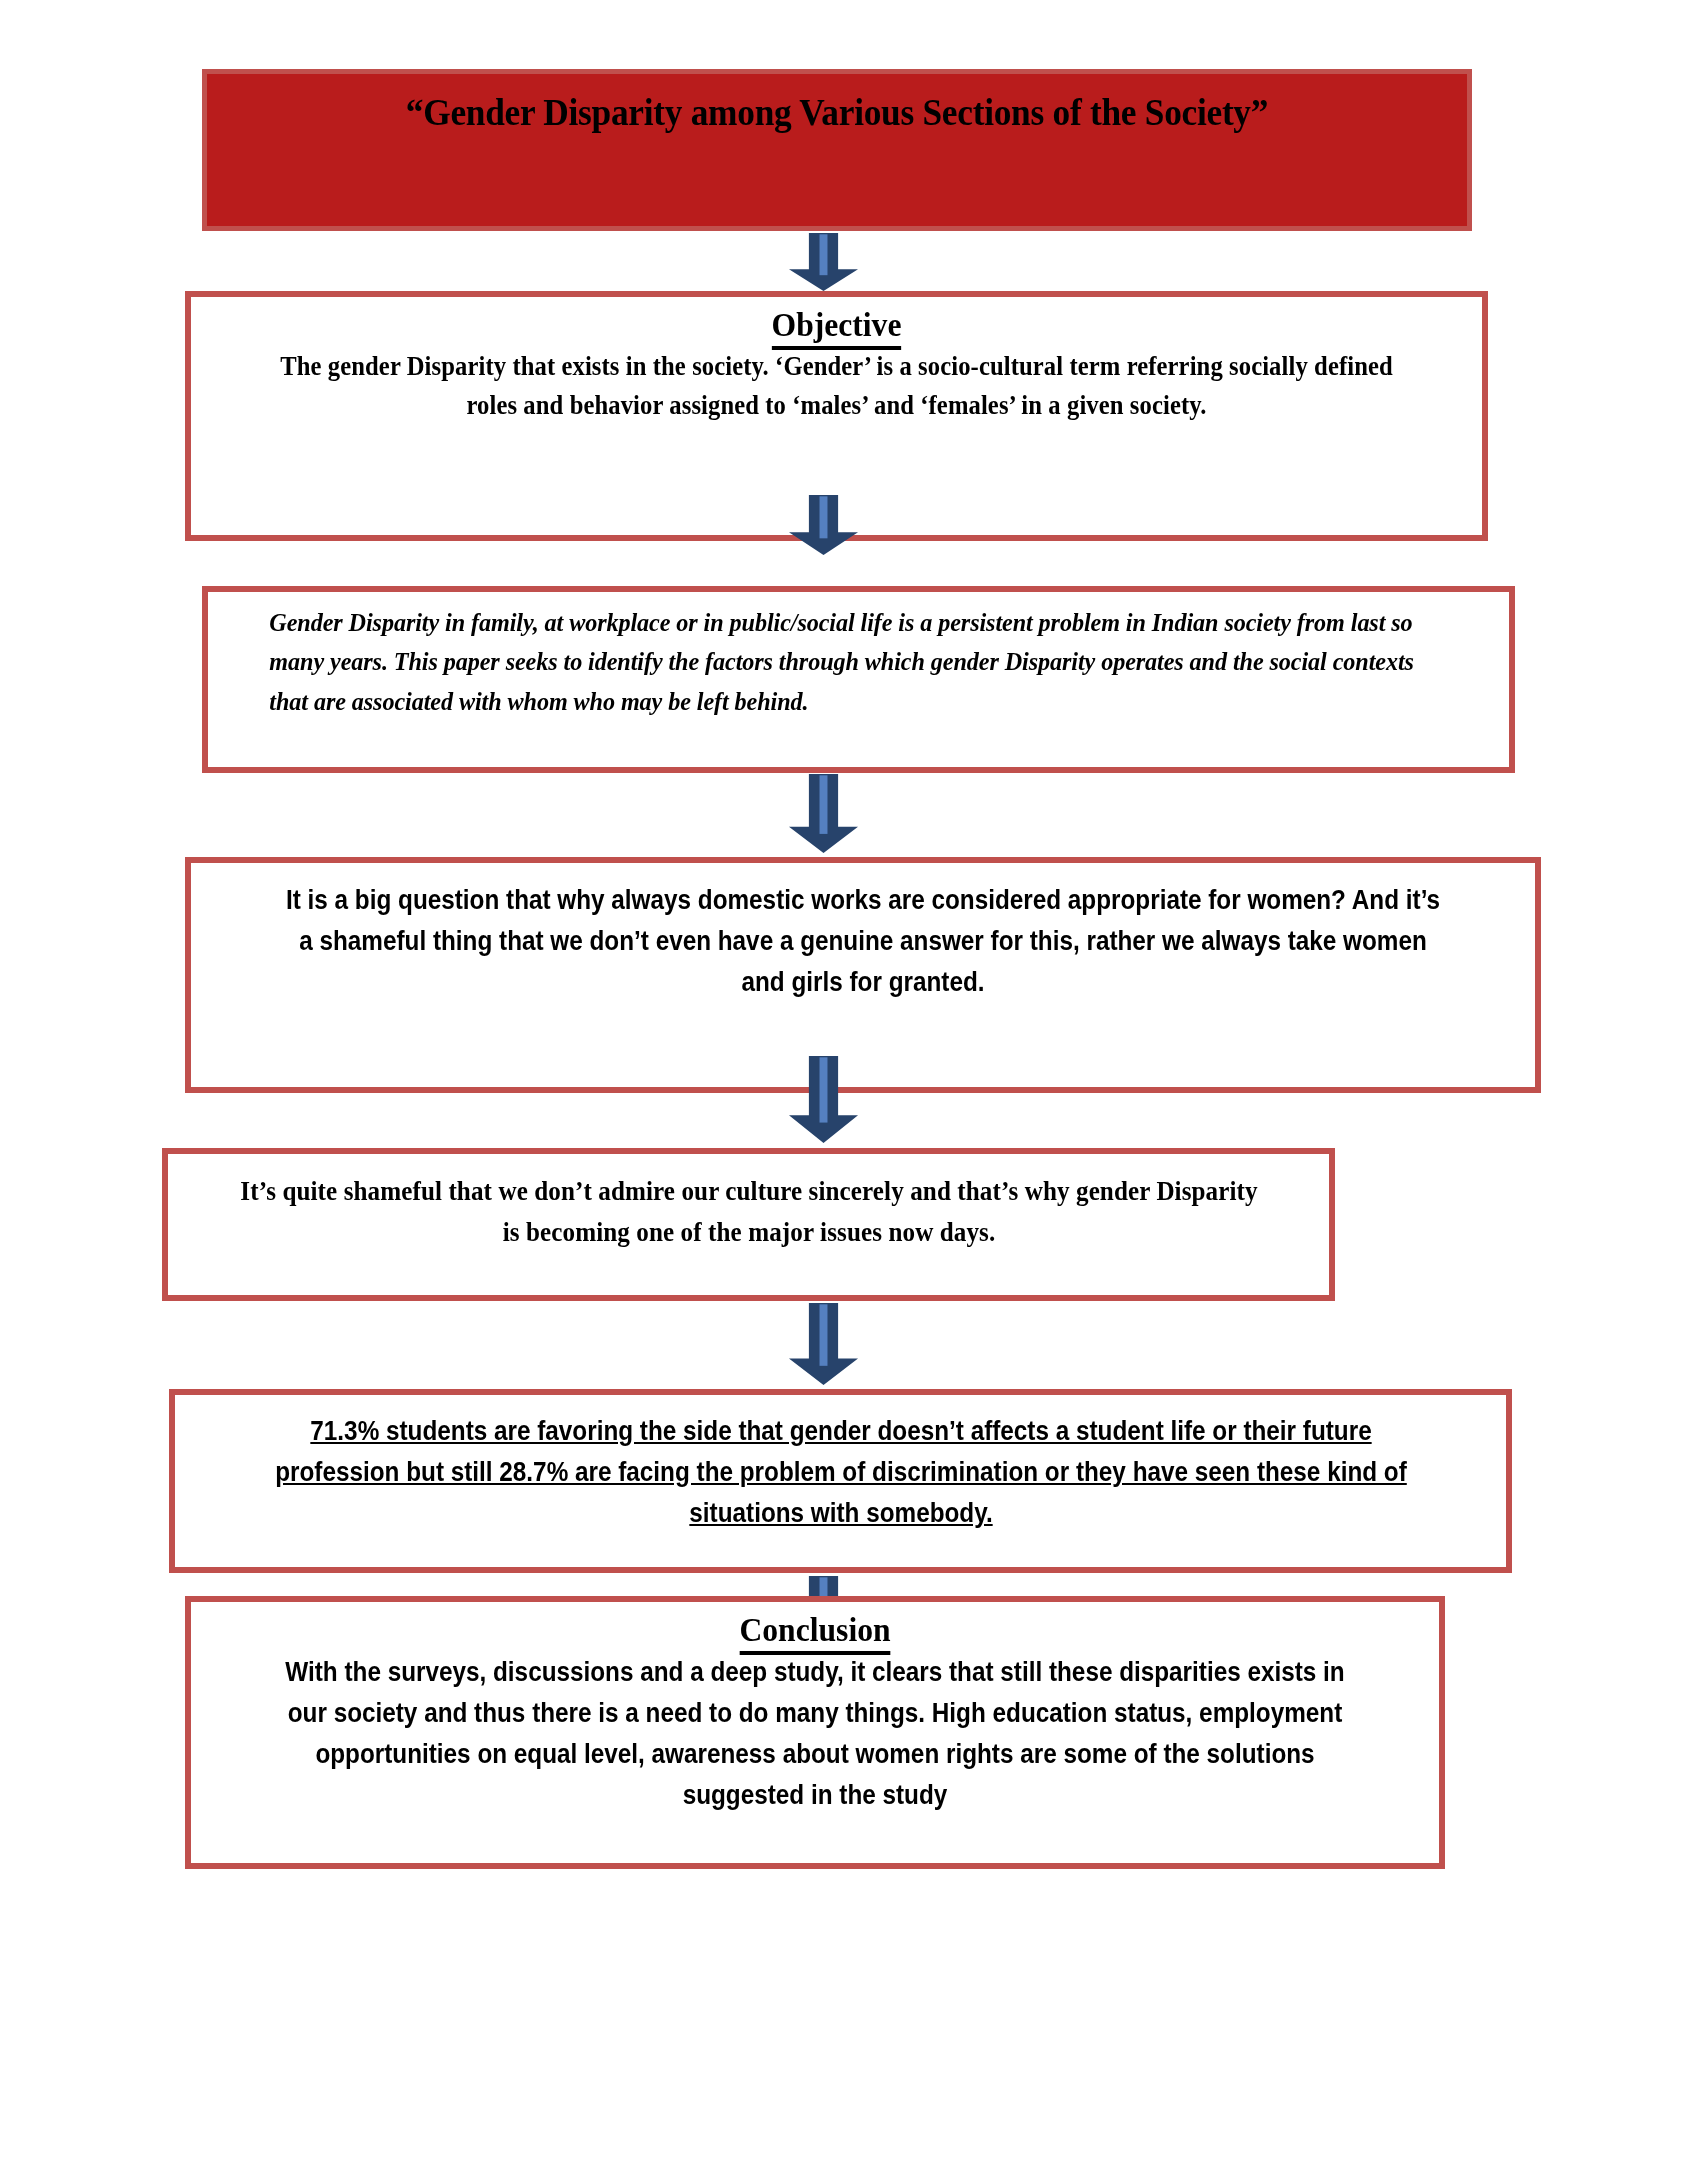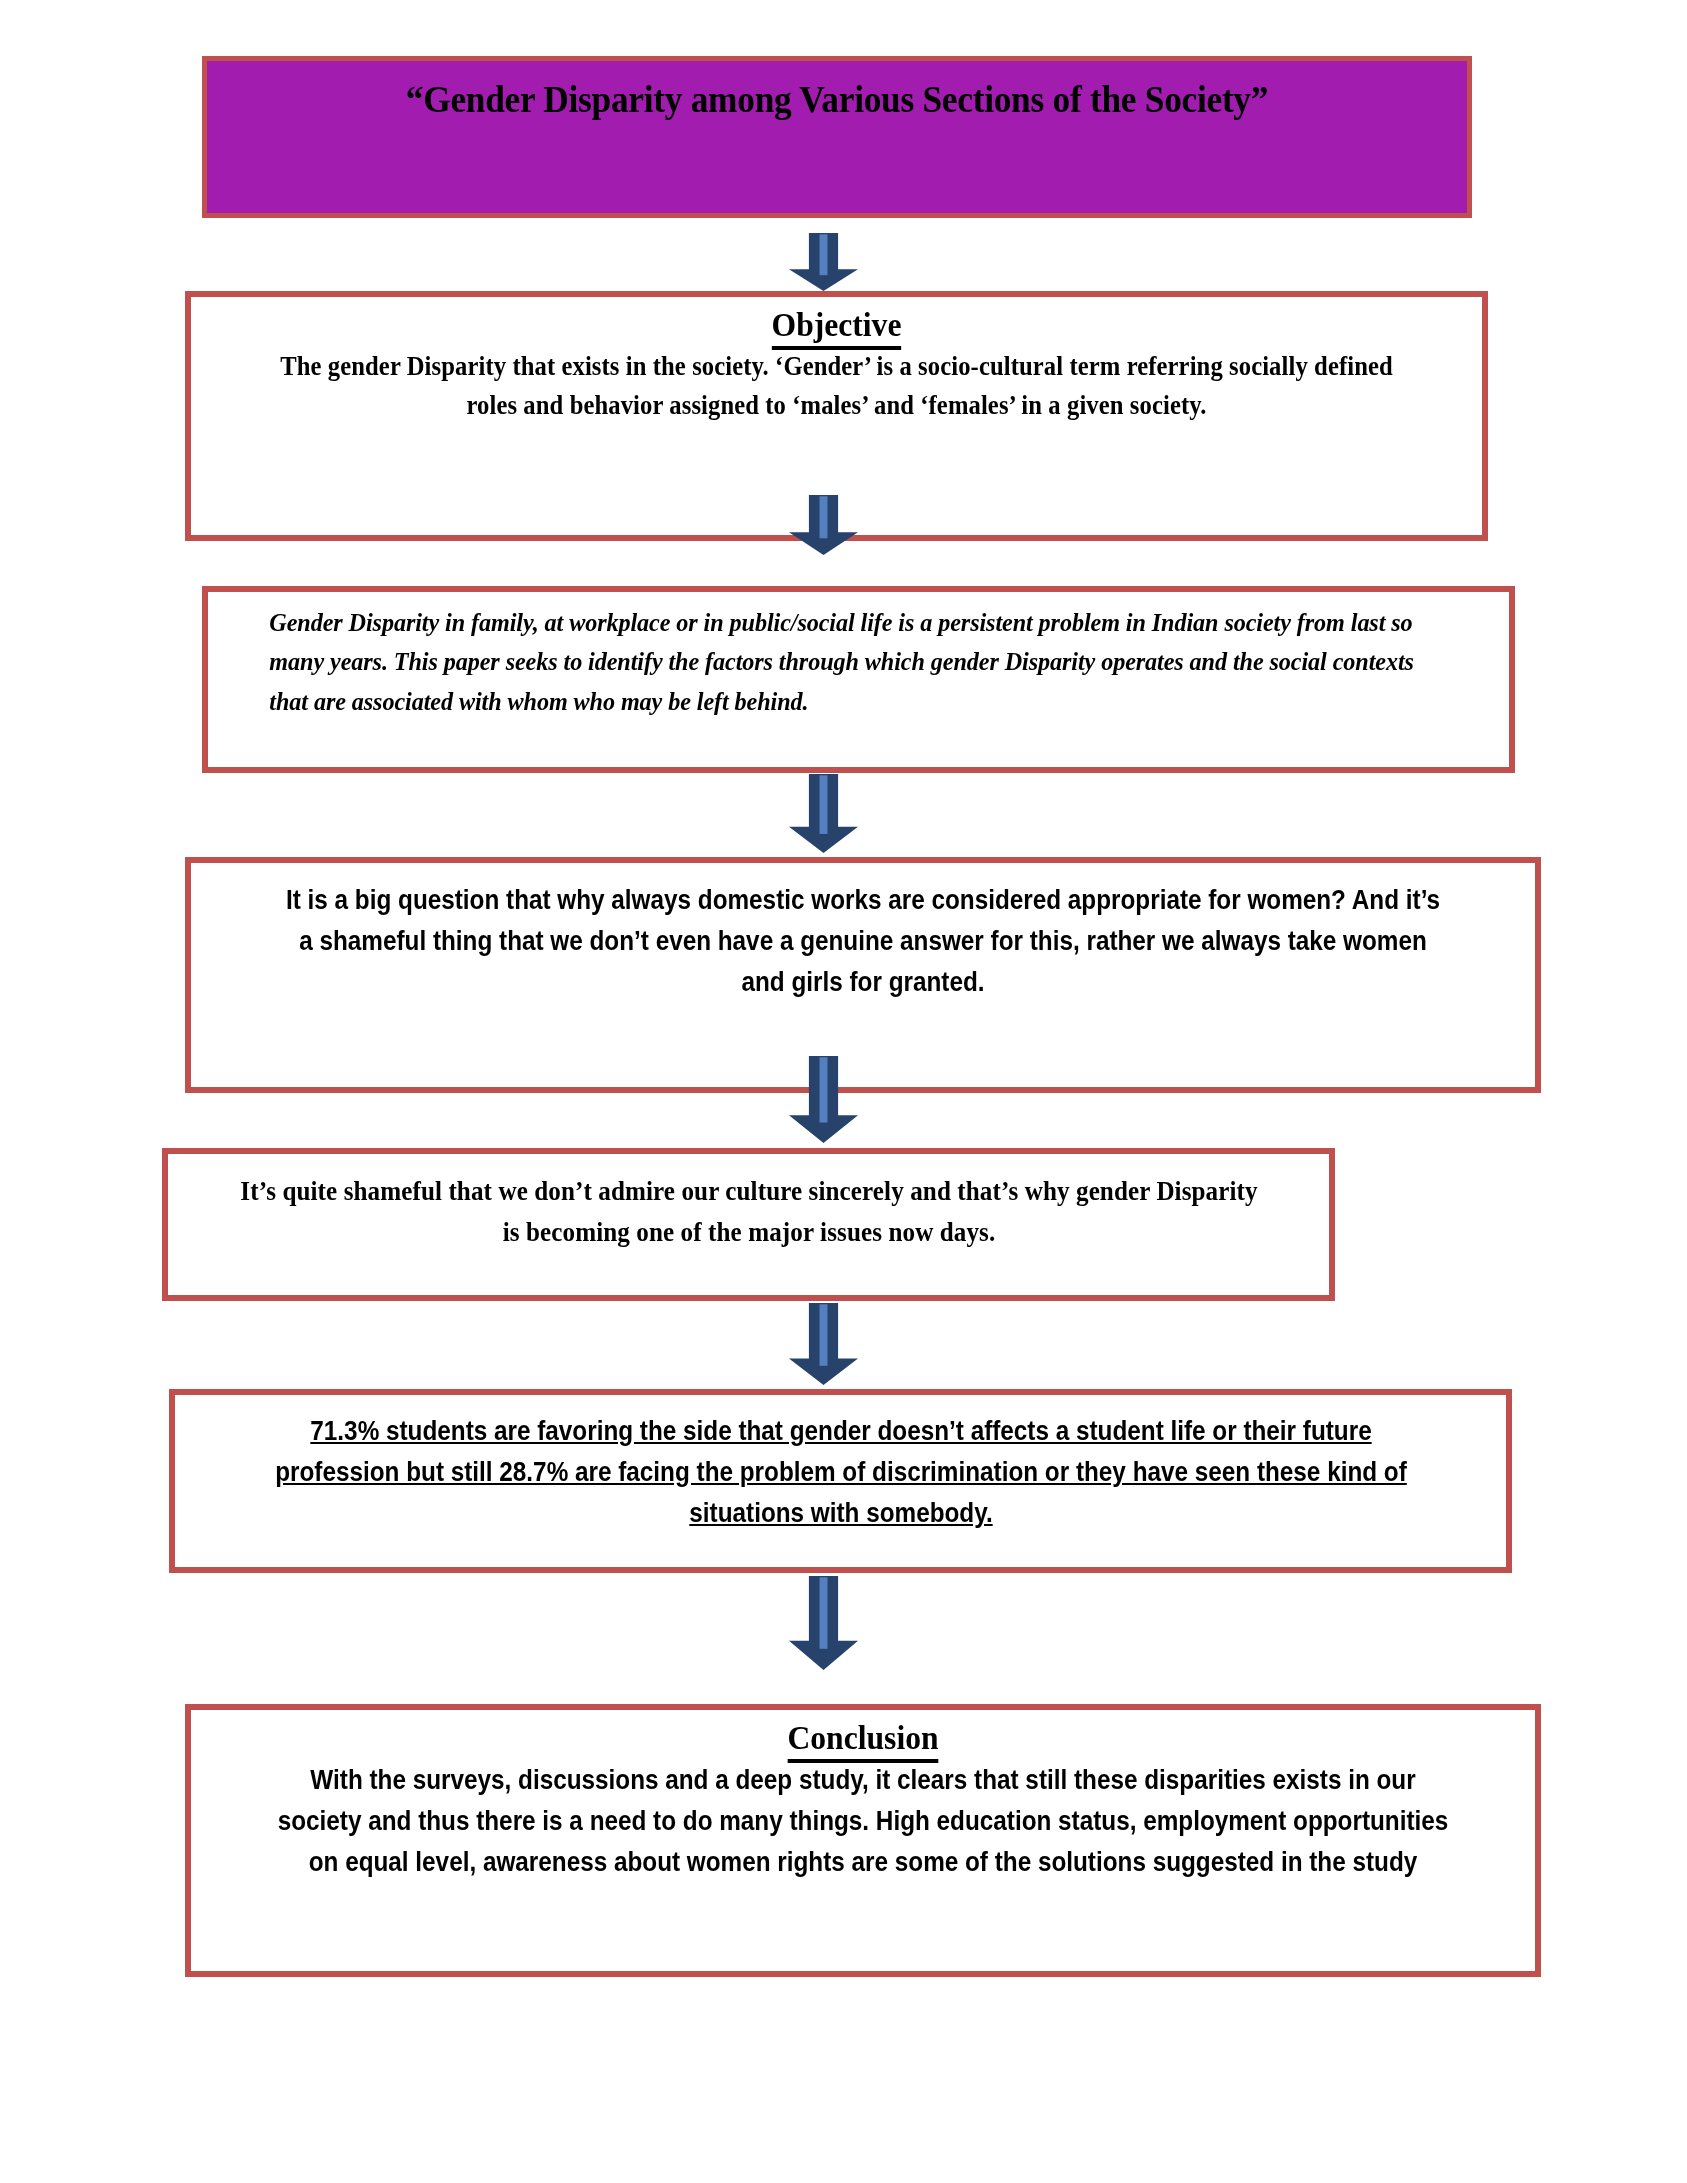--- a/index.html
+++ b/index.html
@@ -51,24 +51,24 @@
     font-family: "Liberation Sans", "DejaVu Sans", sans-serif;
     font-weight: bold;
     color: #000000;
     transform: scaleX(0.90);
     transform-origin: center top;
   }
 
   
   #title-box {
     left: 202px;
-    top: 56px;
+    top: 69px;
     width: 1270px;
     height: 162px;
-    background: #a21caf;
+    background: #b91c1c;
     border-width: 5.3px;
   }
   #title-text {
     position: absolute;
     left: 0;
     right: 0;
     top: 18.5px;
     text-align: center;
     font-size: 38px;
     line-height: 1.05;
@@ -155,22 +155,22 @@
   #stats-box .inner { top: 16px; padding: 0 22.5px; text-decoration: underline; }
   #stats-text {
     text-align: center;
     font-size: 27px;
     line-height: 1.52;
   }
 
   
   #conclusion-box {
     left: 185px;
-    top: 1704px;
-    width: 1356px;
+    top: 1596px;
+    width: 1260px;
     height: 273px;
   }
   #conclusion-box .inner { top: 9.3px; padding: 0 16px; }
   #conclusion-text {
     text-align: center;
     font-size: 27px;
     line-height: 1.52;
   }
 
   

